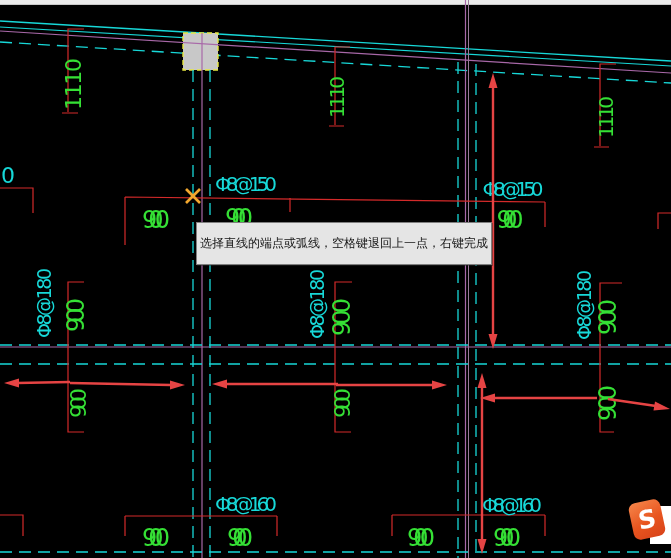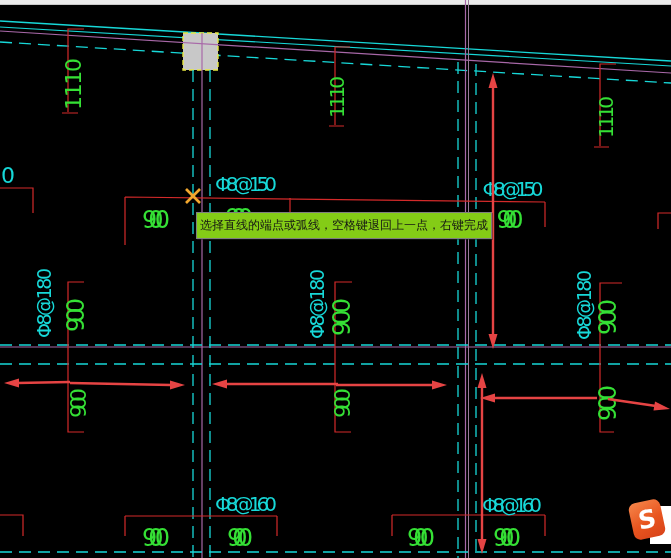--- a/index.html
+++ b/index.html
@@ -4,24 +4,24 @@
 <style>
   html,body{margin:0;padding:0;background:#000;}
   .screen{position:relative;width:671px;height:558px;background:#000;overflow:hidden;
           font-family:"DejaVu Sans",sans-serif;}
   .top-strip{position:absolute;left:0;top:0;width:671px;height:4px;background:#ebebeb;
              border-bottom:1px solid #c9c9c9;}
   svg{position:absolute;left:0;top:0;}
   svg text{font-family:"DejaVu Sans",sans-serif;}
   .cad-cyan{fill:#17d8d8;}
   .cad-green{fill:#35e035;}
-  .tooltip{position:absolute;left:196px;top:212px;width:288px;height:15px;
-           background:#84cc16;border:1px solid #7f7f7f;box-shadow:1px 1px 0 rgba(40,40,40,.45);
+  .tooltip{position:absolute;left:196px;top:222px;width:288px;height:15px;
+           background:#e5e5e5;border:1px solid #7f7f7f;box-shadow:1px 1px 0 rgba(40,40,40,.45);
            color:#141414;font-family:"Liberation Sans",sans-serif;font-size:12px;
-           line-height:15px;padding:5px 3px;white-space:nowrap;overflow:hidden;}
+           line-height:15px;padding:13px 3px;white-space:nowrap;overflow:hidden;}
   .logo{position:absolute;left:629px;top:497px;width:42px;height:50px;}
   .logo .paper{position:absolute;left:21px;top:9px;width:21px;height:38px;background:#ffffff;}
   .logo .badge{position:absolute;left:2px;top:4px;width:32px;height:37px;background:#e8551f;
                background:linear-gradient(160deg,#f5854a 0%,#e8551f 55%,#d8431a 100%);
                border-radius:7px;transform:rotate(-12deg);
                display:flex;align-items:center;justify-content:center;}
   .logo .badge span{color:#fff;font-weight:800;font-size:25px;line-height:25px;
                font-family:"DejaVu Sans",sans-serif;transform:skewX(-4deg);}
 </style>
 </head>

